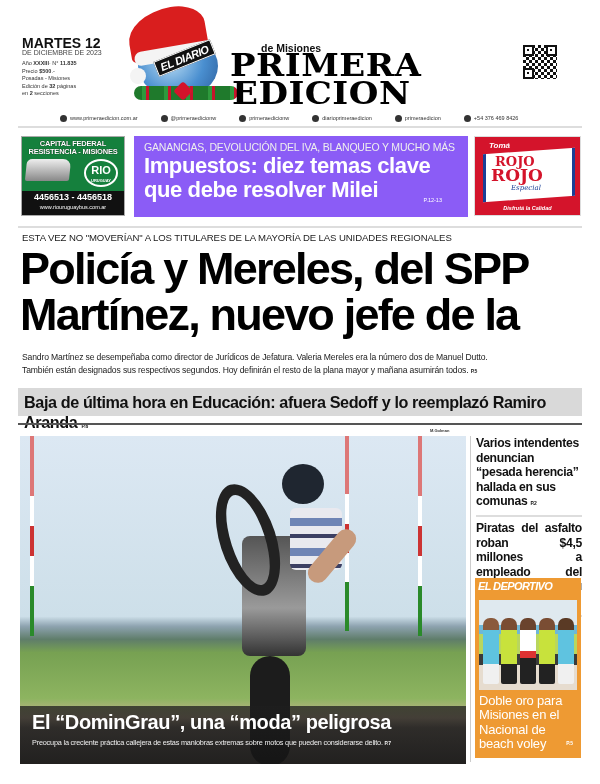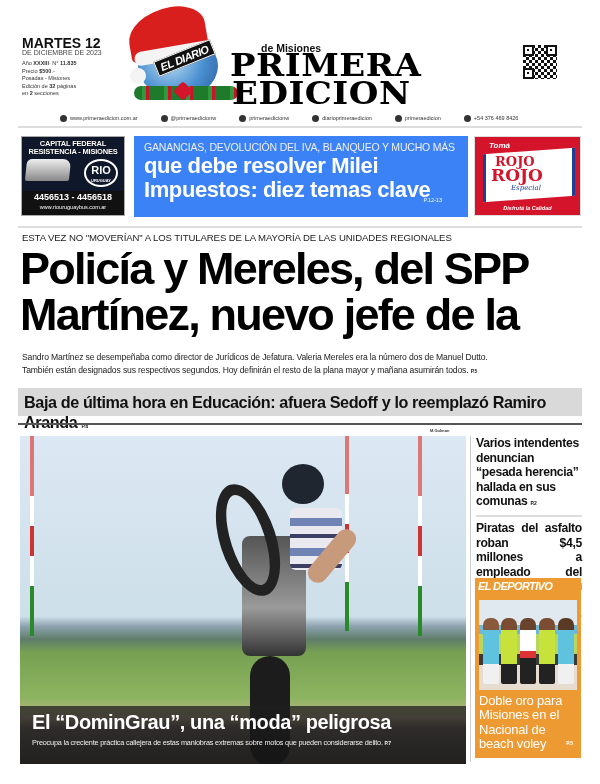--- a/index.html
+++ b/index.html
@@ -33,30 +33,30 @@
         conic-gradient(#111 25%, #fff 0 50%, #111 0 75%, #fff 0) 0 0/6px 6px; border: 2px solid #fff; }
   .qr .f { position: absolute; width: 11px; height: 11px; border: 2.5px solid #111; background: #fff; }
   .qr .f::after { content: ""; position: absolute; left: 2px; top: 2px; width: 2px; height: 2px; background: #111; }
 
   .social { left: 60px; top: 112px; width: 520px; height: 12px; display: flex; gap: 15px; font-size: 5.5px; color: #333; align-items: center; }
   .social .item { display: flex; align-items: center; gap: 3px; margin-right: 8px; }
   .social .ico { width: 7px; height: 7px; border-radius: 50%; background: #333; display: inline-block; }
   .rule-top { left: 18px; top: 126px; width: 564px; height: 2px; background: #ddd; }
 
   
-  .ad-rio { left: 21px; top: 136px; width: 104px; height: 80px; background: #0f172a; overflow: hidden; border: 1px solid #aaa; }
+  .ad-rio { left: 21px; top: 136px; width: 104px; height: 80px; background: #15803d; overflow: hidden; border: 1px solid #aaa; }
   .ad-rio .t1 { position: absolute; left: 0; top: 3px; width: 100%; text-align: center; color: #fff; font-weight: bold; font-size: 7.5px; line-height: 8px; letter-spacing: -0.2px; text-shadow: 0 0 1px #000; }
   .ad-rio .bus { position: absolute; left: 4px; top: 22px; width: 44px; height: 22px; background: linear-gradient(#eee, #888); border-radius: 5px 8px 2px 2px; transform: skewX(-6deg); }
   .ad-rio .riologo { position: absolute; left: 62px; top: 22px; width: 34px; height: 28px; border: 2px solid #fff; border-radius: 50%; color: #fff; text-align: center; font-weight: bold; font-size: 11px; line-height: 18px; }
   .ad-rio .riologo small { display: block; font-size: 4px; line-height: 4px; }
   .ad-rio .phones { position: absolute; left: 0; bottom: 0; width: 100%; height: 24px; background: #111; color: #fff; text-align: center; }
   .ad-rio .phones .p { font-weight: bold; font-size: 9px; line-height: 13px; }
   .ad-rio .phones .w { font-size: 5.5px; line-height: 7px; }
 
-  .teaser { left: 134px; top: 136px; width: 334px; height: 81px; background: #3b82f6; color: #fff; padding: 5px 10px; }
+  .teaser { left: 134px; top: 136px; width: 334px; height: 81px; background: #8b5cf6; color: #fff; padding: 5px 10px; }
   .teaser .kicker { font-size: 10.5px; letter-spacing: -0.2px; line-height: 13px; color: #eee; }
   .teaser .head { font-weight: bold; font-size: 22px; line-height: 24px; letter-spacing: -0.4px; }
   .teaser .pg { position: absolute; right: 26px; bottom: 14px; font-size: 5.5px; }
 
   .ad-mate { left: 474px; top: 136px; width: 107px; height: 80px; background: #fff; border: 1px solid #ddd; overflow: hidden; }
   .ad-mate .red { position: absolute; left: 0; top: 0; width: 100%; height: 100%; background: linear-gradient(170deg, #d4142b 0 100%); }
   .ad-mate .banner { position: absolute; left: 8px; top: 14px; width: 92px; height: 48px; background: #fff; transform: skewY(-4deg); border-left: 3px solid #1b3f96; border-right: 3px solid #1b3f96; }
   .ad-mate .toma { position: absolute; left: 14px; top: 4px; color: #fff; font-style: italic; font-weight: bold; font-size: 8px; }
   .ad-mate .mate { position: absolute; left: 20px; top: 18px; color: #d4142b; font-family: "DejaVu Serif", serif; font-weight: bold; font-size: 13px; line-height: 13px; }
   .ad-mate .rojo { position: absolute; left: 16px; top: 30px; color: #d4142b; font-family: "DejaVu Serif", serif; font-weight: bold; font-size: 17px; line-height: 17px; }
@@ -176,22 +176,22 @@
   <div class="bus"></div>
   <div class="riologo"><span>RIO</span><small>URUGUAY</small></div>
   <div class="phones">
     <div class="p">4456513 - 4456518</div>
     <div class="w">www.riouruguaybus.com.ar</div>
   </div>
 </div>
 
 <div class="abs teaser">
   <div class="kicker">GANANCIAS, DEVOLUCIÓN DEL IVA, BLANQUEO Y MUCHO MÁS</div>
+  <div class="head">Impuestos: diez temas clave</div>
   <div class="head">que debe resolver Milei</div>
-  <div class="head">Impuestos: diez temas clave</div>
   <div class="pg">P.12-13</div>
 </div>
 
 <div class="abs ad-mate">
   <div class="red"></div>
   <div class="banner"></div>
   <div class="toma">Tomá</div>
   <div class="mate">ROJO</div>
   <div class="rojo">ROJO</div>
   <div class="esp">Especial</div>

